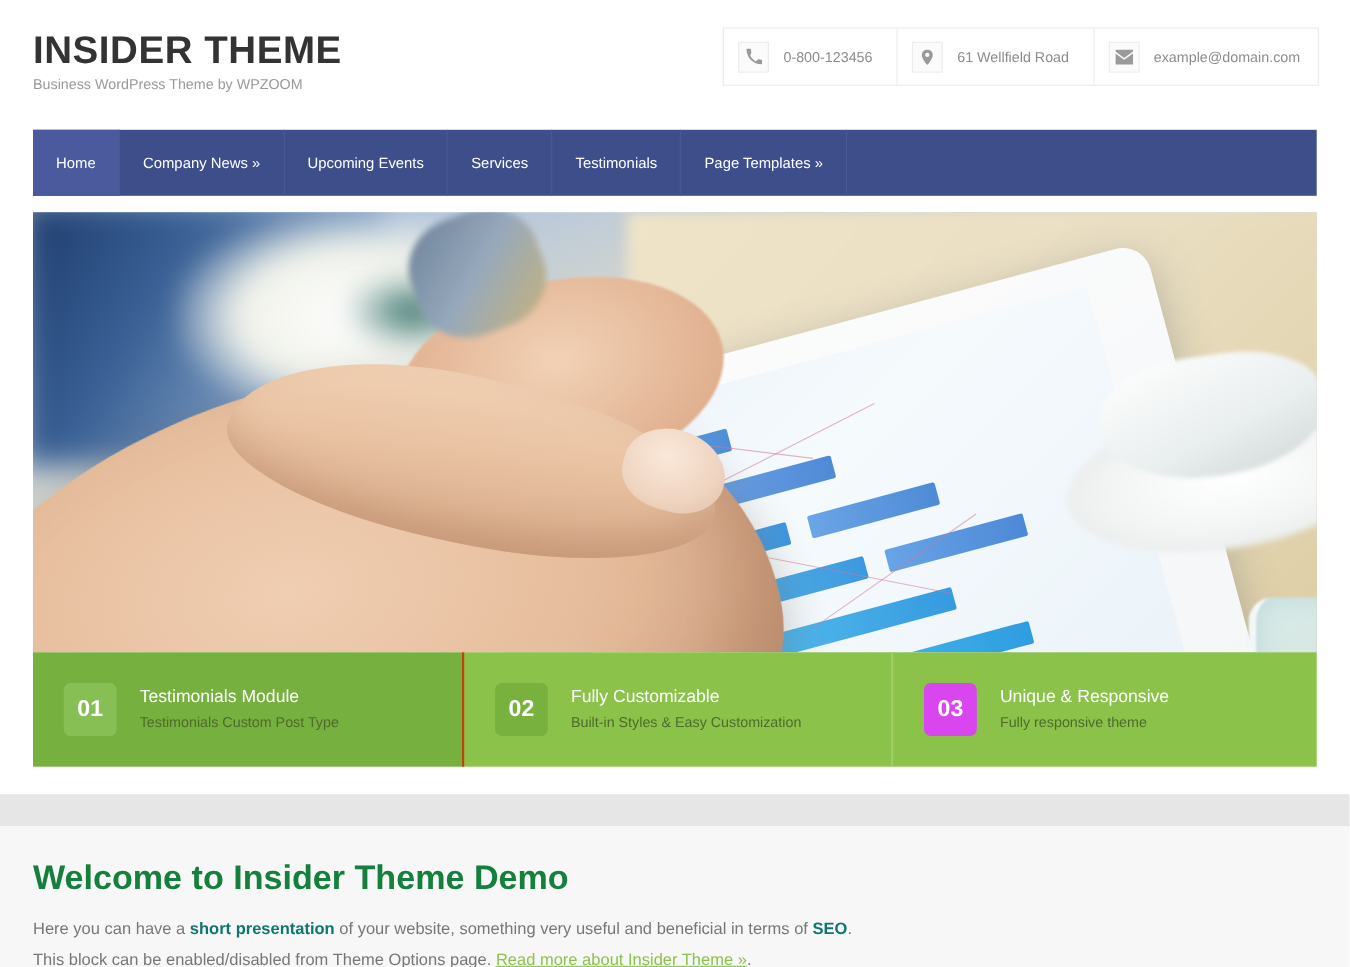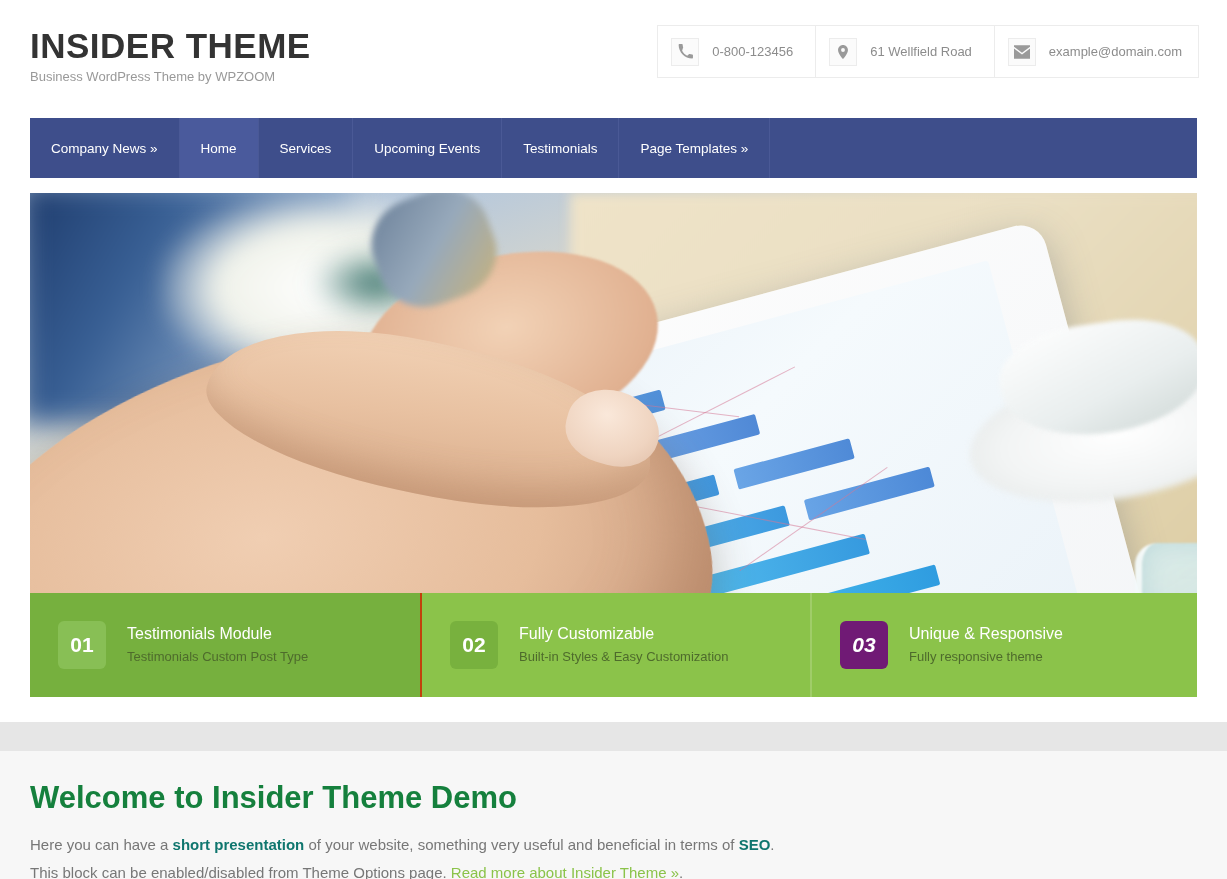--- a/index.html
+++ b/index.html
@@ -258,21 +258,21 @@
     width: 48px; height: 48px;
     border-radius: 6px;
     display: flex; align-items: center; justify-content: center;
     color: #ffffff;
     font-size: 21px;
     font-weight: bold;
     flex: 0 0 auto;
   }
   .f1 .feature-num { background: #88bf55; }
   .f2 .feature-num { background: #78b13e; }
-  .f3 .feature-num { background: #701a75; font-style: italic; }
+  .f3 .feature-num { background: #d946ef; }
   .feature-text { margin-left: 21px; }
   .feature-title {
     font-size: 16px;
     font-weight: normal;
     color: #ffffff;
     line-height: 21px;
   }
   .feature-sub {
     font-size: 13px;
     color: #4e6b2c;
@@ -346,24 +346,24 @@
           <svg width="16" height="16" viewBox="0 0 24 20" fill="currentColor">
               <path d="M0 0h24v2.2L12 11 0 2.2V0zm0 4.8L12 13.6 24 4.8V20H0V4.8z"></path>
             </svg>
         </span>
         <span class="contact-text">example@domain.com</span>
       </div>
     </div>
   </div>
 
   <nav class="nav">
+    <div class="nav-item active">Home</div>
     <div class="nav-item">Company News »</div>
-    <div class="nav-item active">Home</div>
+    <div class="nav-item">Upcoming Events</div>
     <div class="nav-item">Services</div>
-    <div class="nav-item">Upcoming Events</div>
     <div class="nav-item">Testimonials</div>
     <div class="nav-item">Page Templates »</div>
     <div class="nav-spacer"></div>
   </nav>
 
   <div class="hero">
     <div class="hero-photo">
       <div class="bg-table"></div>
       <div class="bg-wood"></div>
       <div class="bg-blue-shirt"></div>

